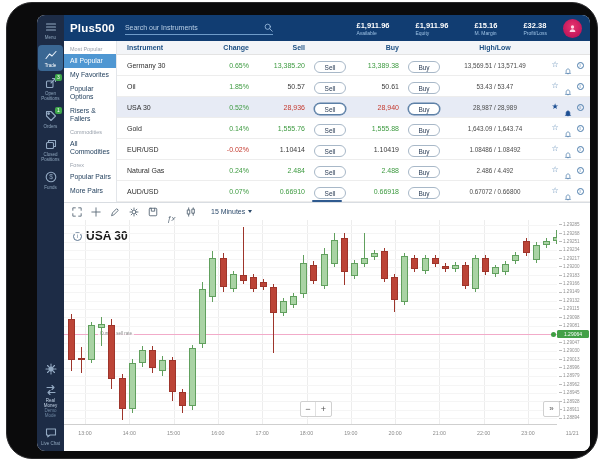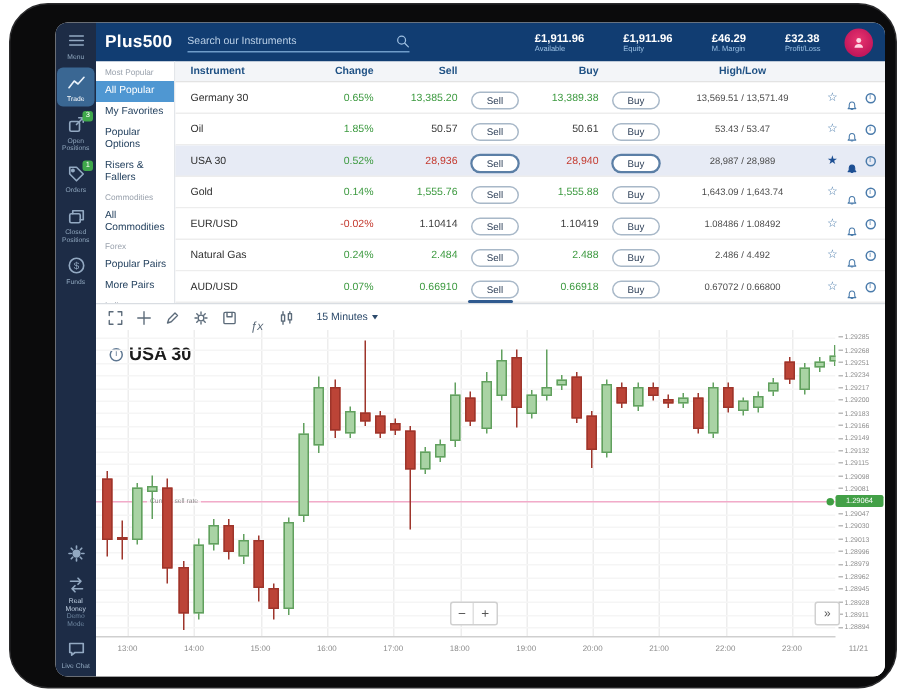--- a/index.html
+++ b/index.html
@@ -205,21 +205,21 @@
         <div class="stats" id="stats-slot">
             <div class="stat">
               <div class="stat-value">£1,911.96</div>
               <div class="stat-label">Available</div>
             </div>
             <div class="stat">
               <div class="stat-value">£1,911.96</div>
               <div class="stat-label">Equity</div>
             </div>
             <div class="stat">
-              <div class="stat-value">£46.29</div>
+              <div class="stat-value">£15.16</div>
               <div class="stat-label">M. Margin</div>
             </div>
             <div class="stat">
               <div class="stat-value">£32.38</div>
               <div class="stat-label">Profit/Loss</div>
             </div>
           </div>
         <div class="avatar">
           <span class="ico" id="avatar-ico-slot">
               <svg viewBox="0 0 12 12" fill="none" stroke="currentColor" stroke-width="1.1" stroke-linecap="round" stroke-linejoin="round">

